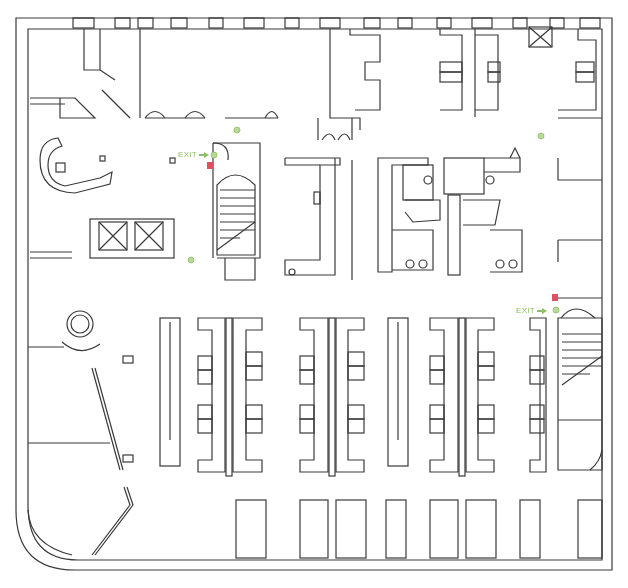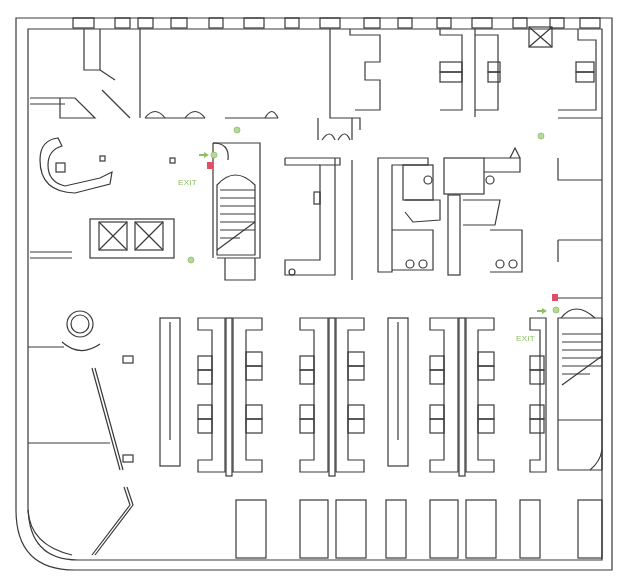--- a/index.html
+++ b/index.html
@@ -1,18 +1,18 @@
 <!DOCTYPE html>
 <html><head>
 <meta charset="utf-8">
 <style>
   html, body { margin: 0; padding: 0; background: #ffffff; }
   body { width: 628px; height: 588px; overflow: hidden; position: relative; font-family: "Liberation Sans", sans-serif; }
   #plan { position: absolute; left: 0; top: 0; width: 628px; height: 588px; }
-  .exit-label { position: absolute; font-family: "Liberation Sans", sans-serif; font-size: 8px; color: #8dc063; letter-spacing: 0.3px; margin-top: 28px; }
+  .exit-label { position: absolute; font-family: "Liberation Sans", sans-serif; font-size: 8px; color: #8dc063; letter-spacing: 0.3px; }
   .exit-arrow { position: absolute; width: 10px; height: 6px; }
 </style>
 </head>
 <body>
 
 <svg id="plan" viewBox="0 0 628 588" xmlns="http://www.w3.org/2000/svg">
   <g stroke="#3a3a3a" fill="none" stroke-width="1.2">
 
     <path d="M16 18 L612 18 L612 570 L75 570 Q16 570 16 510 Z"></path>
     <path d="M28 29 L602 29 L602 560 L78 560 Q28 560 28 505 Z"></path>

